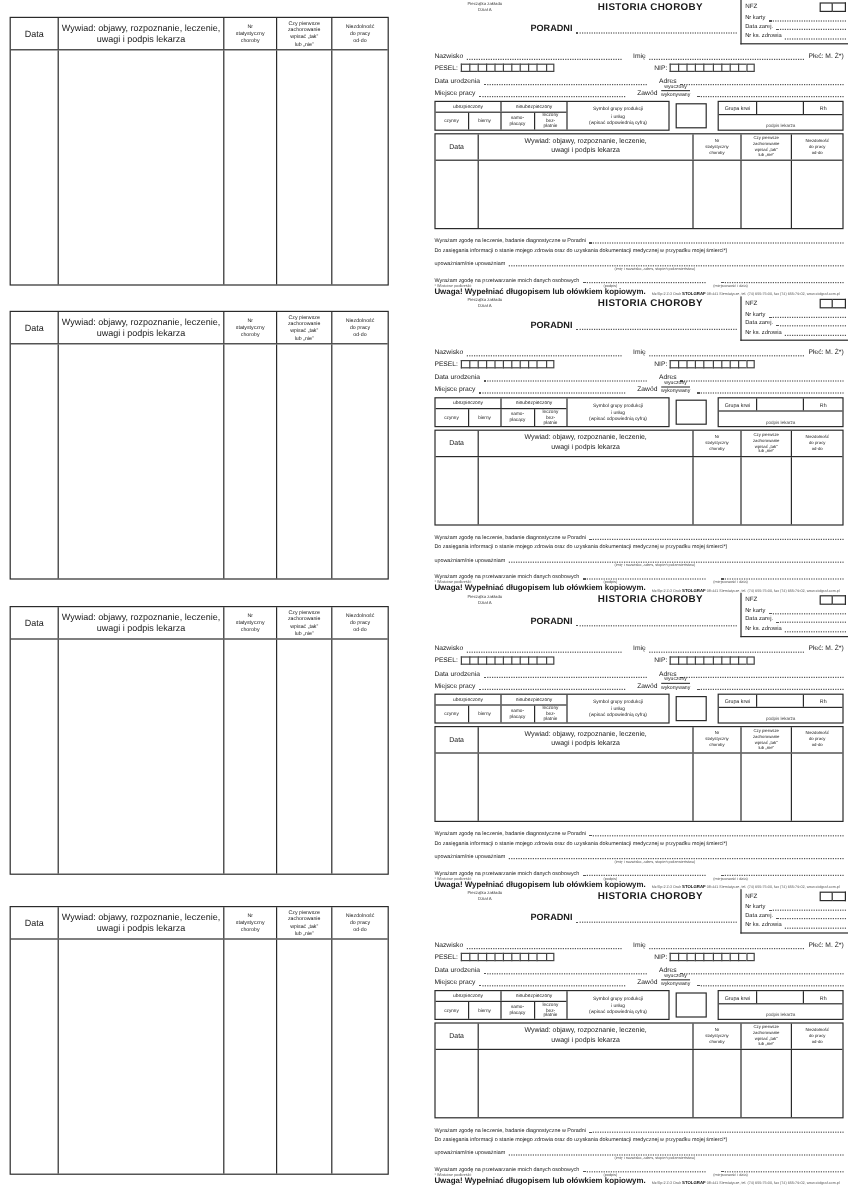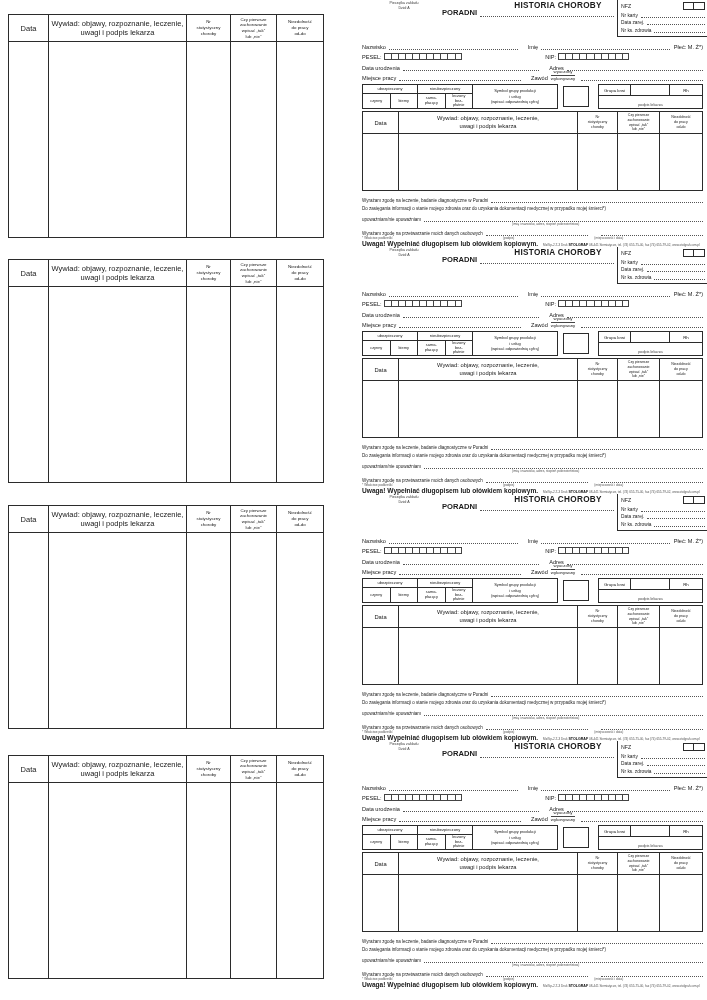--- a/index.html
+++ b/index.html
@@ -38,22 +38,22 @@
   .vt-h-main{font-size:7.5px;line-height:1.25;}
   .vt-h-sm{font-size:4.4px;line-height:1.3;padding:1px;}
 
   
   .right-panel{position:absolute;left:358px;top:0;width:349px;height:1000px;}
   .form-block{position:absolute;left:0;width:349px;height:247px;}
 
   .fb-inner{position:relative;width:100%;height:100%;}
 
   .stamp{position:absolute;left:18px;top:1px;font-size:3.6px;line-height:1.45;text-align:center;width:56px;color:#3a3a3a;}
-  .title{position:absolute;left:116px;top:1px;width:168px;text-align:center;font-size:8.2px;font-weight:bold;letter-spacing:.3px;}
-  .poradni-row{position:absolute;left:84px;top:8px;width:172px;display:flex;align-items:flex-end;}
+  .title{position:absolute;left:100px;top:1px;width:168px;text-align:center;font-size:8.2px;font-weight:bold;letter-spacing:.3px;}
+  .poradni-row{position:absolute;left:84px;top:19px;width:172px;display:flex;align-items:flex-end;}
   .poradni-lbl{font-size:7.6px;font-weight:bold;white-space:nowrap;}
   .dots{flex:1;border-bottom:1px dotted #555;height:7px;margin-left:3px;}
 
   .nfz-box{position:absolute;right:0;top:0;width:90px;height:37px;border-left:1px solid #2b2b2b;border-bottom:1px solid #2b2b2b;box-sizing:border-box;padding:1px 2px 0 3px;}
   .nfz-top{display:flex;align-items:center;height:9px;}
   .nfz-lbl{font-size:5.2px;}
   .nfz-cells{margin-left:auto;display:flex;}
   .nfz-cells span{display:block;width:11px;height:8px;border:1px solid #2b2b2b;box-sizing:border-box;}
   .nfz-cells span + span{border-left:none;}
   .nfz-line{display:flex;align-items:flex-end;height:7.6px;font-size:4.8px;}

